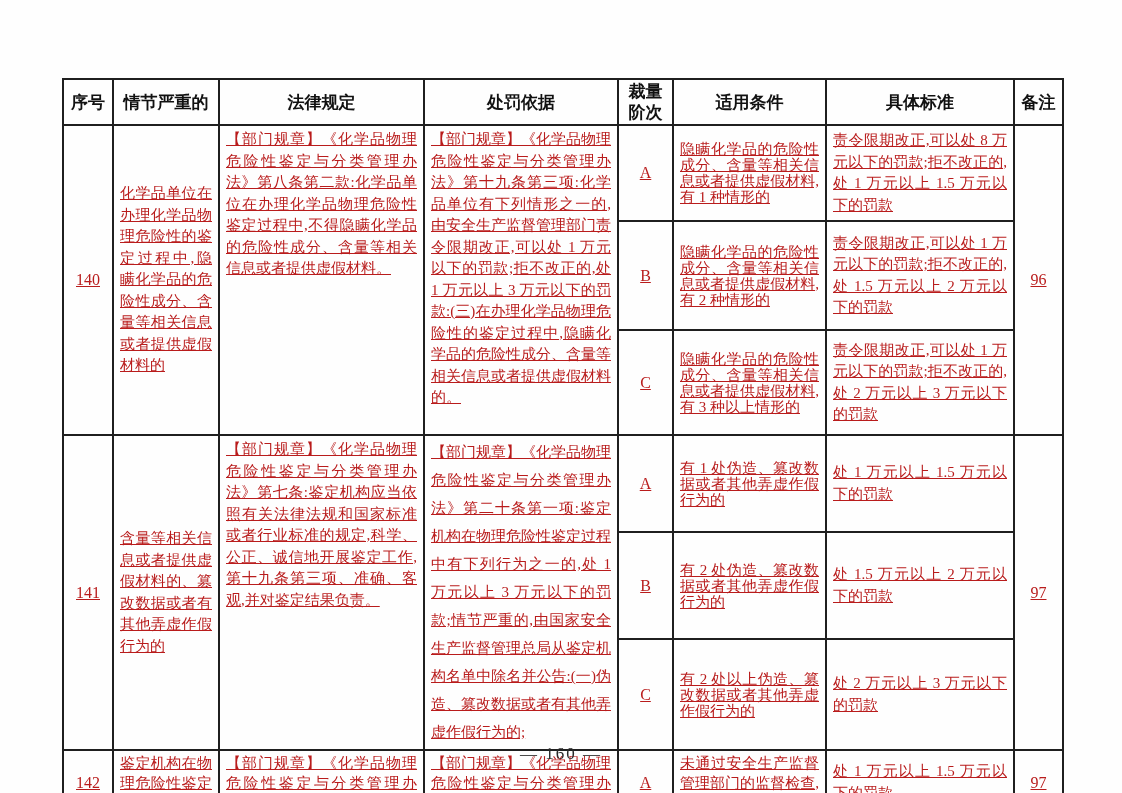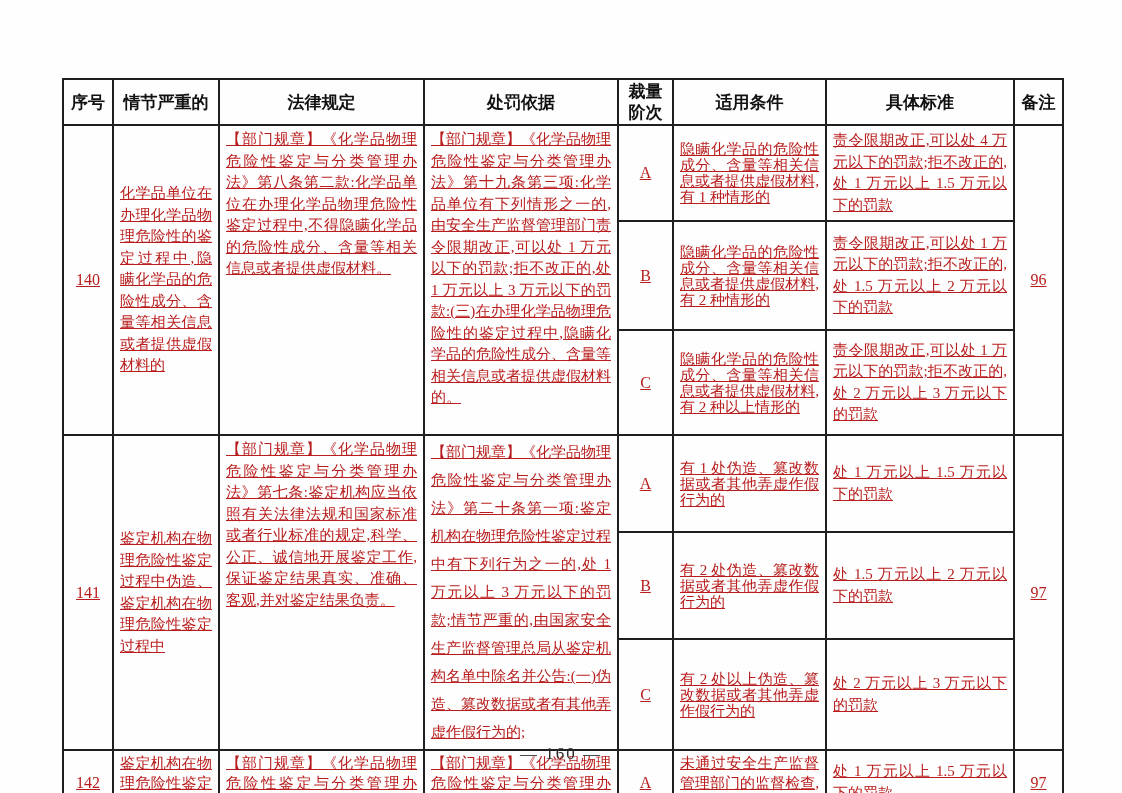--- a/index.html
+++ b/index.html
@@ -55,38 +55,38 @@
     </thead>
     <tbody>
 
       <tr class="rh-140a">
         <td class="c" rowspan="3">140</td>
         <td class="jt mid" rowspan="3">化学品单位在办理化学品物理危险性的鉴定过程中,隐瞒化学品的危险性成分、含量等相关信息或者提供虚假材料的</td>
         <td class="jt top" rowspan="3">【部门规章】《化学品物理危险性鉴定与分类管理办法》第八条第二款:化学品单位在办理化学品物理危险性鉴定过程中,不得隐瞒化学品的危险性成分、含量等相关信息或者提供虚假材料。</td>
         <td class="jt top" rowspan="3">【部门规章】《化学品物理危险性鉴定与分类管理办法》第十九条第三项:化学品单位有下列情形之一的,由安全生产监督管理部门责令限期改正,可以处 1 万元以下的罚款;拒不改正的,处 1 万元以上 3 万元以下的罚款:(三)在办理化学品物理危险性的鉴定过程中,隐瞒化学品的危险性成分、含量等相关信息或者提供虚假材料的。</td>
         <td class="c">A</td>
         <td class="jt mid cond">隐瞒化学品的危险性成分、含量等相关信息或者提供虚假材料,有 1 种情形的</td>
-        <td class="jt mid">责令限期改正,可以处 4 万元以下的罚款;拒不改正的,处 1 万元以上 1.5 万元以下的罚款</td>
+        <td class="jt mid">责令限期改正,可以处 8 万元以下的罚款;拒不改正的,处 1 万元以上 1.5 万元以下的罚款</td>
         <td class="c" rowspan="3">96</td>
       </tr>
       <tr class="rh-140b">
         <td class="c">B</td>
         <td class="jt mid cond">隐瞒化学品的危险性成分、含量等相关信息或者提供虚假材料,有 2 种情形的</td>
         <td class="jt mid">责令限期改正,可以处 1 万元以下的罚款;拒不改正的,处 1.5 万元以上 2 万元以下的罚款</td>
       </tr>
       <tr class="rh-140c">
         <td class="c">C</td>
-        <td class="jt mid cond">隐瞒化学品的危险性成分、含量等相关信息或者提供虚假材料,有 2 种以上情形的</td>
+        <td class="jt mid cond">隐瞒化学品的危险性成分、含量等相关信息或者提供虚假材料,有 3 种以上情形的</td>
         <td class="jt mid">责令限期改正,可以处 1 万元以下的罚款;拒不改正的,处 2 万元以上 3 万元以下的罚款</td>
       </tr>
 
       <tr class="rh-141a">
         <td class="c" rowspan="3">141</td>
-        <td class="jt mid" rowspan="3">鉴定机构在物理危险性鉴定过程中伪造、鉴定机构在物理危险性鉴定过程中</td>
-        <td class="jt top" rowspan="3">【部门规章】《化学品物理危险性鉴定与分类管理办法》第七条:鉴定机构应当依照有关法律法规和国家标准或者行业标准的规定,科学、公正、诚信地开展鉴定工作,保证鉴定结果真实、准确、客观,并对鉴定结果负责。</td>
+        <td class="jt mid" rowspan="3">含量等相关信息或者提供虚假材料的、篡改数据或者有其他弄虚作假行为的</td>
+        <td class="jt top" rowspan="3">【部门规章】《化学品物理危险性鉴定与分类管理办法》第七条:鉴定机构应当依照有关法律法规和国家标准或者行业标准的规定,科学、公正、诚信地开展鉴定工作,第十九条第三项、准确、客观,并对鉴定结果负责。</td>
         <td class="jt top tight" rowspan="3">【部门规章】《化学品物理危险性鉴定与分类管理办法》第二十条第一项:鉴定机构在物理危险性鉴定过程中有下列行为之一的,处 1 万元以上 3 万元以下的罚款;情节严重的,由国家安全生产监督管理总局从鉴定机构名单中除名并公告:(一)伪造、篡改数据或者有其他弄虚作假行为的;</td>
         <td class="c">A</td>
         <td class="jt mid cond">有 1 处伪造、篡改数据或者其他弄虚作假行为的</td>
         <td class="jt mid">处 1 万元以上 1.5 万元以下的罚款</td>
         <td class="c" rowspan="3">97</td>
       </tr>
       <tr class="rh-141b">
         <td class="c">B</td>
         <td class="jt mid cond">有 2 处伪造、篡改数据或者其他弄虚作假行为的</td>
         <td class="jt mid">处 1.5 万元以上 2 万元以下的罚款</td>

